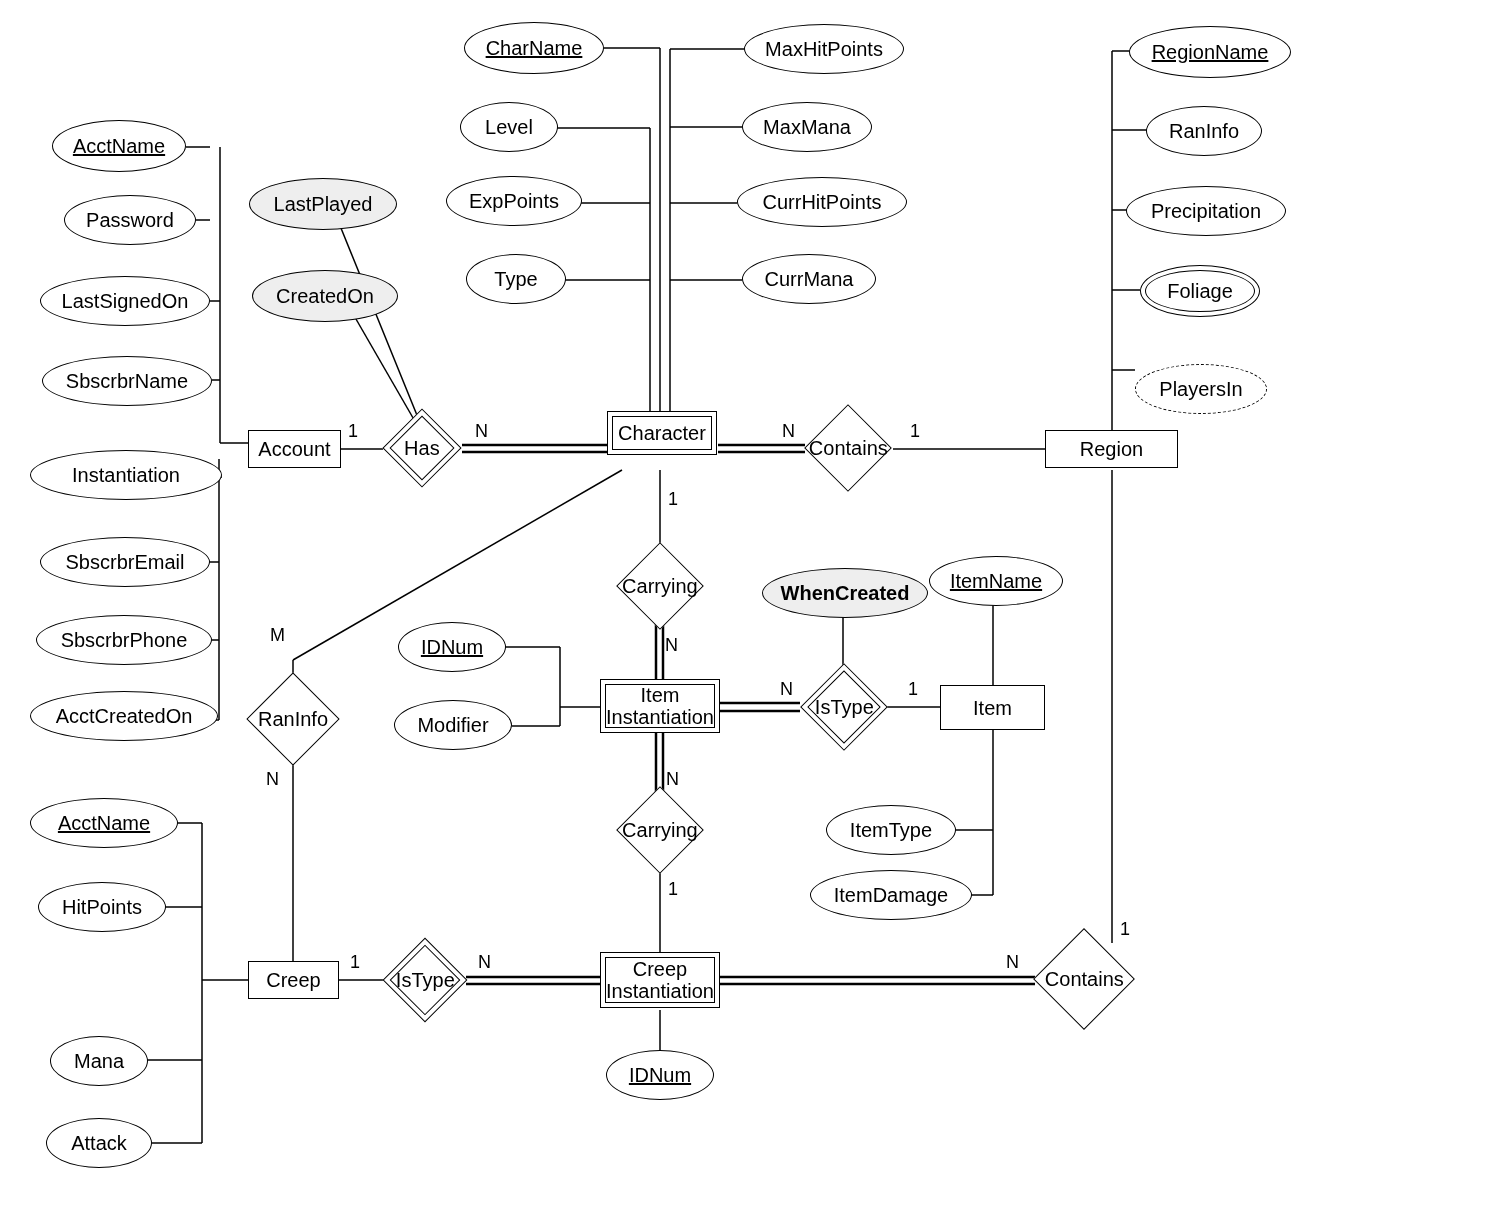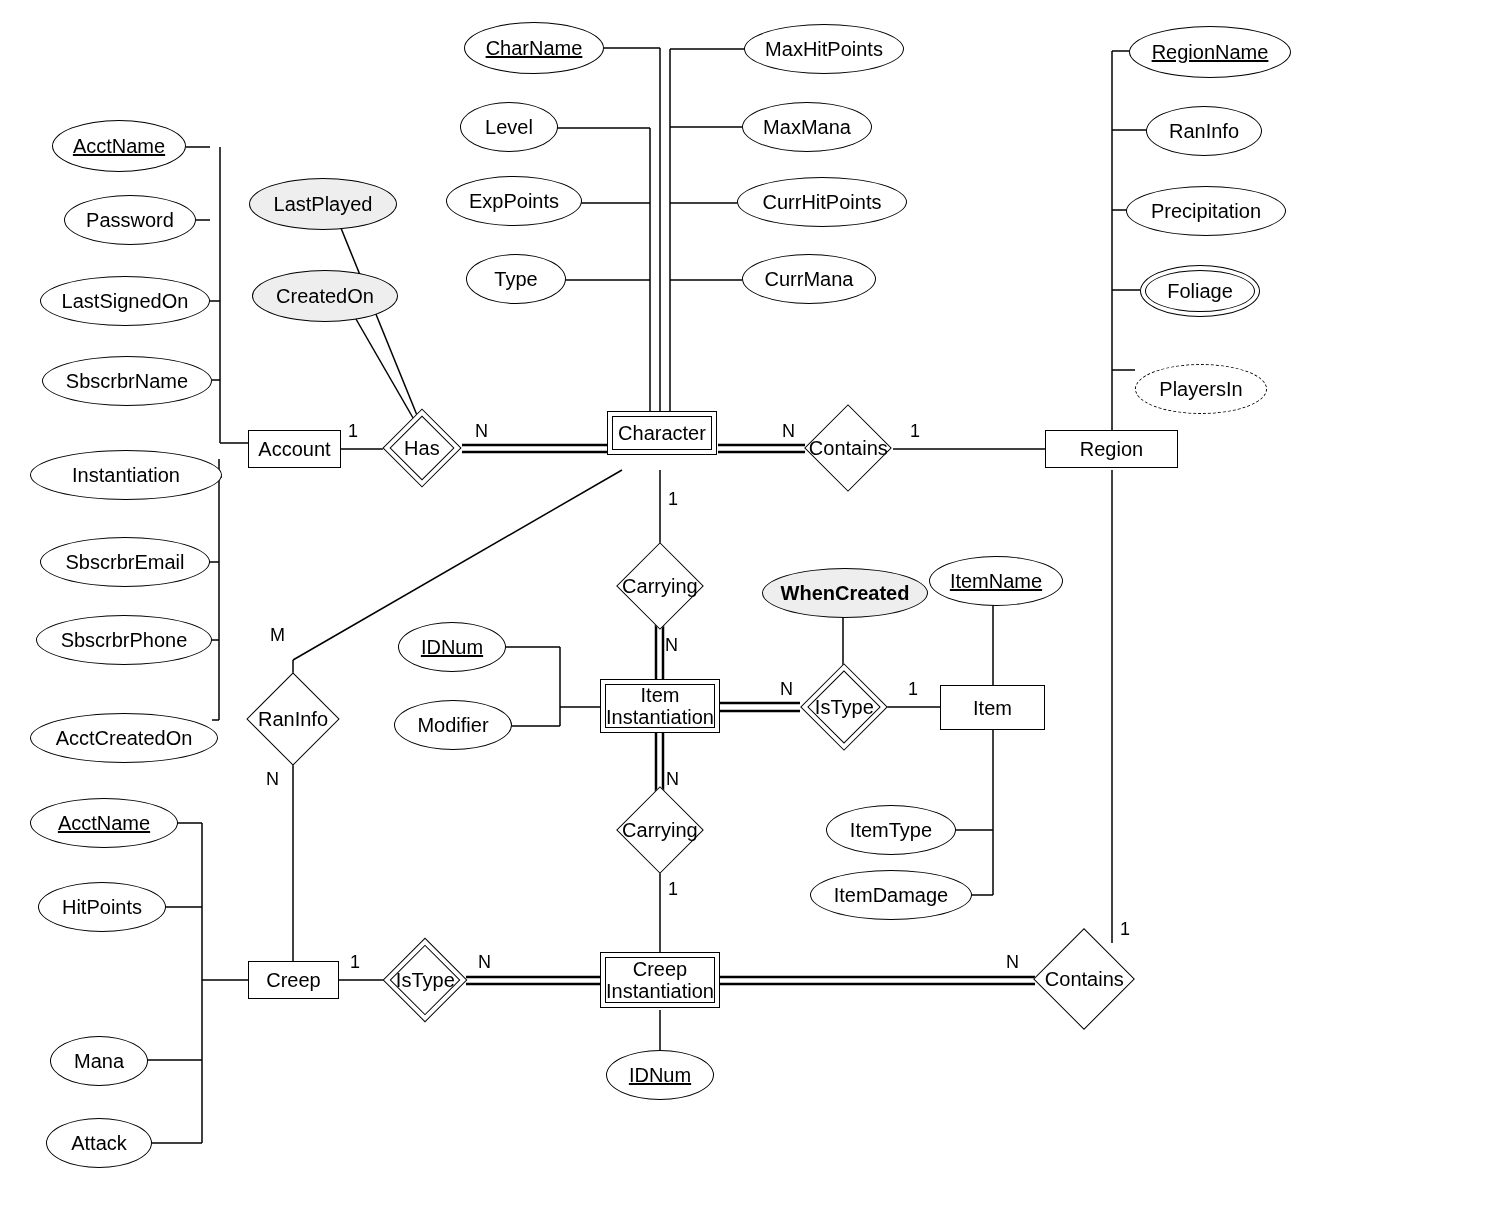--- a/index.html
+++ b/index.html
@@ -234,21 +234,21 @@
     <span class="lbl">Contains</span>
   </div>
 
   <div class="attr key" style="left:52px; top:120px; width:134px; height:52px;">AcctName</div>
   <div class="attr" style="left:64px; top:195px; width:132px; height:50px;">Password</div>
   <div class="attr" style="left:40px; top:276px; width:170px; height:50px;">LastSignedOn</div>
   <div class="attr" style="left:42px; top:356px; width:170px; height:50px;">SbscrbrName</div>
   <div class="attr" style="left:30px; top:450px; width:192px; height:50px;">Instantiation</div>
   <div class="attr" style="left:40px; top:537px; width:170px; height:50px;">SbscrbrEmail</div>
   <div class="attr" style="left:36px; top:615px; width:176px; height:50px;">SbscrbrPhone</div>
-  <div class="attr" style="left:30px; top:713px; width:188px; height:50px;">AcctCreatedOn</div>
+  <div class="attr" style="left:30px; top:691px; width:188px; height:50px;">AcctCreatedOn</div>
 
   <div class="attr shaded" style="left:249px; top:178px; width:148px; height:52px;">LastPlayed</div>
   <div class="attr shaded" style="left:252px; top:270px; width:146px; height:52px;">CreatedOn</div>
 
   <div class="attr key" style="left:464px; top:22px; width:140px; height:52px;">CharName</div>
   <div class="attr" style="left:460px; top:102px; width:98px; height:50px;">Level</div>
   <div class="attr" style="left:446px; top:176px; width:136px; height:50px;">ExpPoints</div>
   <div class="attr" style="left:466px; top:254px; width:100px; height:50px;">Type</div>
   <div class="attr" style="left:744px; top:24px; width:160px; height:50px;">MaxHitPoints</div>
   <div class="attr" style="left:742px; top:102px; width:130px; height:50px;">MaxMana</div>

